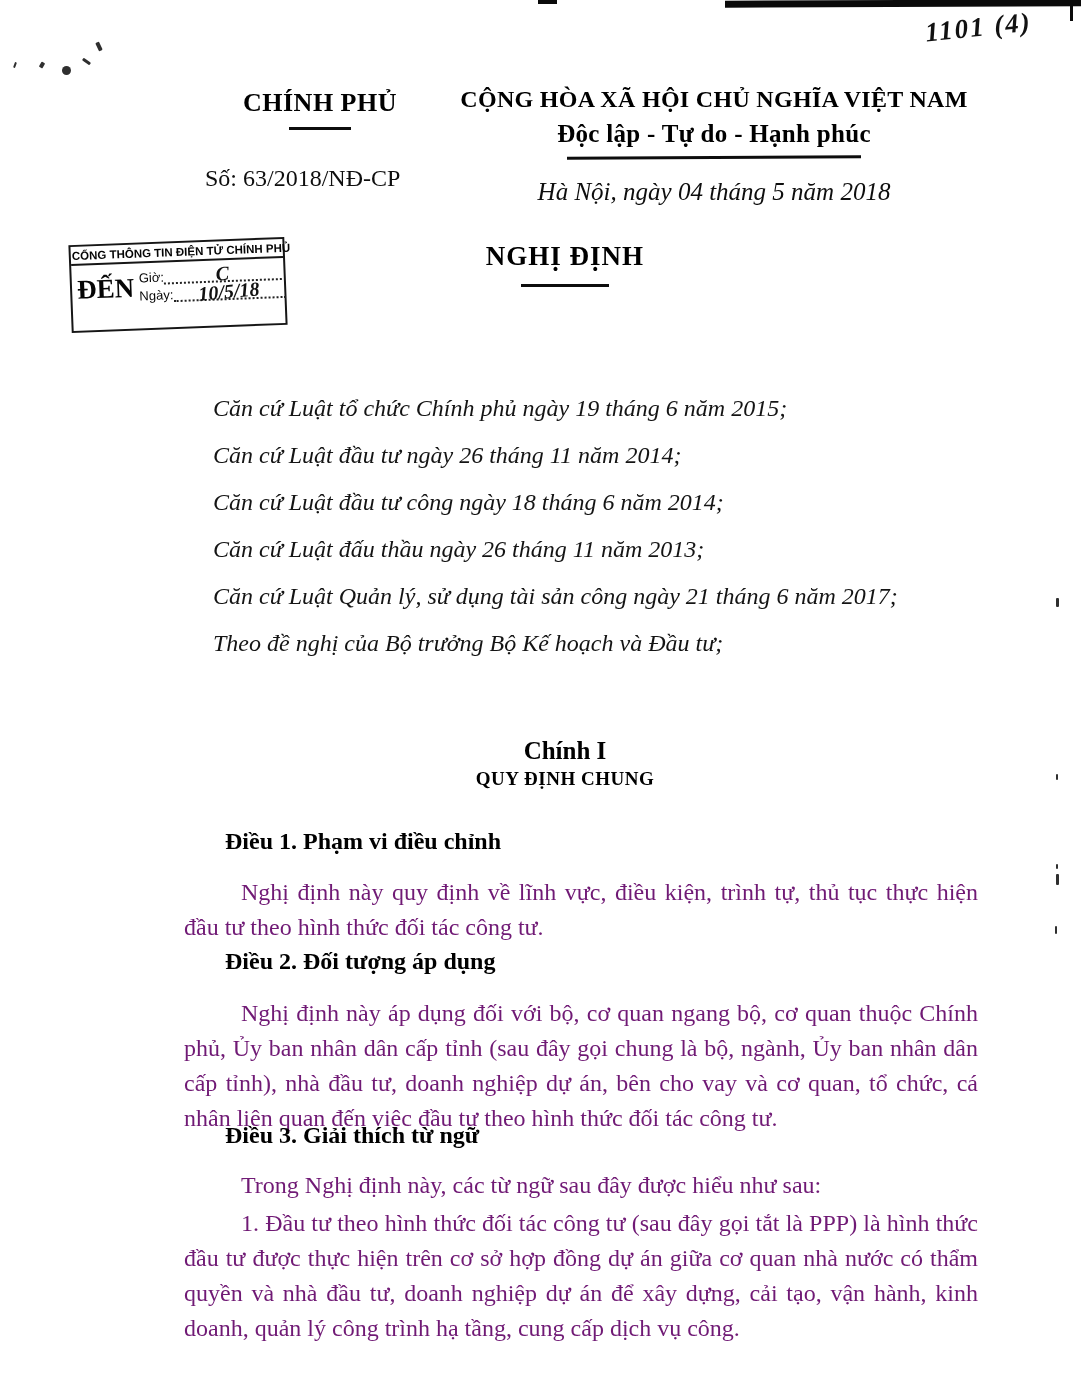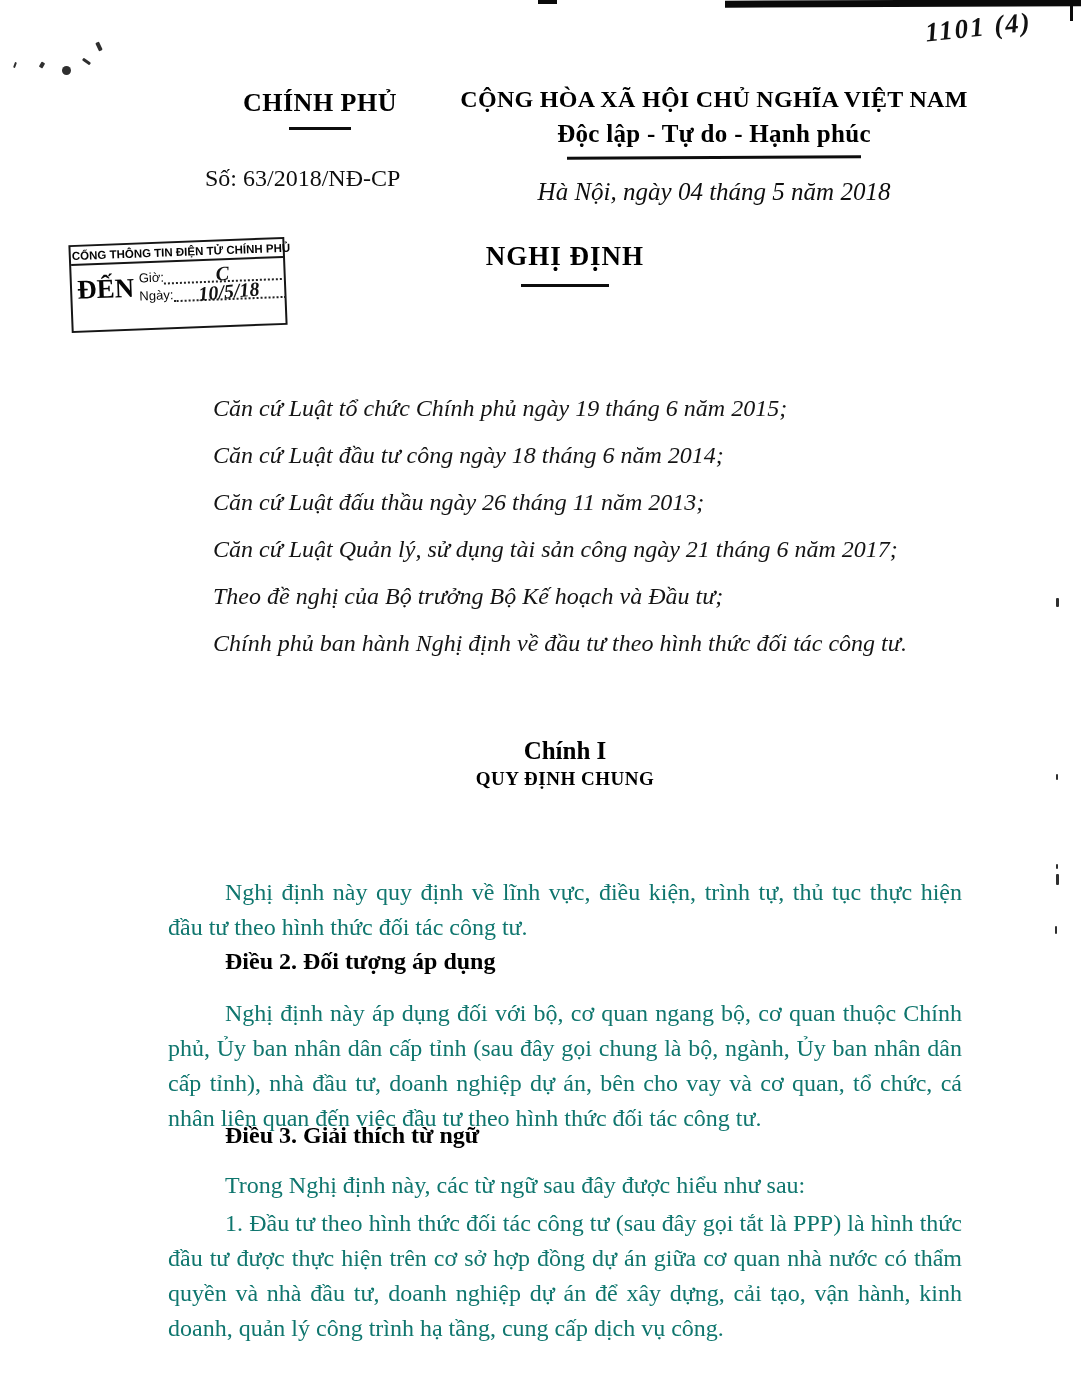--- a/index.html
+++ b/index.html
@@ -74,23 +74,23 @@
   }
   .chapter-block { position:absolute; left:168px; top:737px; width:794px; text-align:center; }
   .chapter-number { font-size:25px; font-weight:bold; color:#000; }
   .chapter-title { font-size:19px; font-weight:bold; color:#000; margin-top:3px; letter-spacing:0.5px; }
 
   .article-heading {
     position:absolute; left:168px; width:794px;
     font-size:24px; font-weight:bold; color:#000; text-indent:57px;
   }
   .body-para {
-    position:absolute; left:168px; width:794px;
+    position:absolute; left:184px; width:794px;
     font-size:24px; line-height:35px; text-align:justify; text-indent:57px;
-    color:#0f766e; margin:0;
+    color:#701a75; margin:0;
   }
   .h-art1 { top:828px; }
   .p-art1 { top:875px; }
   .h-art2 { top:948px; }
   .p-art2 { top:996px; }
   .h-art3 { top:1122px; }
   .p-art3a { top:1168px; }
   .p-art3b { top:1206px; }
 </style>
 </head>
@@ -144,32 +144,33 @@
     </div>
   </div>
 
   <div class="title-block">
     <div class="doc-type">NGHỊ ĐỊNH</div>
     <div class="title-underline"></div>
   </div>
 
   <div class="preamble">
     <p>Căn cứ Luật tổ chức Chính phủ ngày 19 tháng 6 năm 2015;</p>
+    <p>Căn cứ Luật đầu tư ngày 26 tháng 11 năm 2014;</p>
     <p>Căn cứ Luật đầu tư công ngày 18 tháng 6 năm 2014;</p>
     <p>Căn cứ Luật đấu thầu ngày 26 tháng 11 năm 2013;</p>
     <p>Căn cứ Luật Quản lý, sử dụng tài sản công ngày 21 tháng 6 năm 2017;</p>
     <p>Theo đề nghị của Bộ trưởng Bộ Kế hoạch và Đầu tư;</p>
-    <p>Chính phủ ban hành Nghị định về đầu tư theo hình thức đối tác công tư.</p>
   </div>
 
   <div class="chapter-block">
     <div class="chapter-number">Chính I</div>
     <div class="chapter-title">QUY ĐỊNH CHUNG</div>
   </div>
 
+  <div class="article-heading h-art1">Điều 1. Phạm vi điều chỉnh</div>
   <p class="body-para p-art1">Nghị định này quy định về lĩnh vực, điều kiện, trình tự, thủ tục thực hiện đầu tư theo hình thức đối tác công tư.</p>
 
   <div class="article-heading h-art2">Điều 2. Đối tượng áp dụng</div>
   <p class="body-para p-art2">Nghị định này áp dụng đối với bộ, cơ quan ngang bộ, cơ quan thuộc Chính phủ, Ủy ban nhân dân cấp tỉnh (sau đây gọi chung là bộ, ngành, Ủy ban nhân dân cấp tỉnh), nhà đầu tư, doanh nghiệp dự án, bên cho vay và cơ quan, tổ chức, cá nhân liên quan đến việc đầu tư theo hình thức đối tác công tư.</p>
 
   <div class="article-heading h-art3">Điều 3. Giải thích từ ngữ</div>
   <p class="body-para p-art3a">Trong Nghị định này, các từ ngữ sau đây được hiểu như sau:</p>
   <p class="body-para p-art3b">1. Đầu tư theo hình thức đối tác công tư (sau đây gọi tắt là PPP) là hình thức đầu tư được thực hiện trên cơ sở hợp đồng dự án giữa cơ quan nhà nước có thẩm quyền và nhà đầu tư, doanh nghiệp dự án để xây dựng, cải tạo, vận hành, kinh doanh, quản lý công trình hạ tầng, cung cấp dịch vụ công.</p>
 
 </div>

